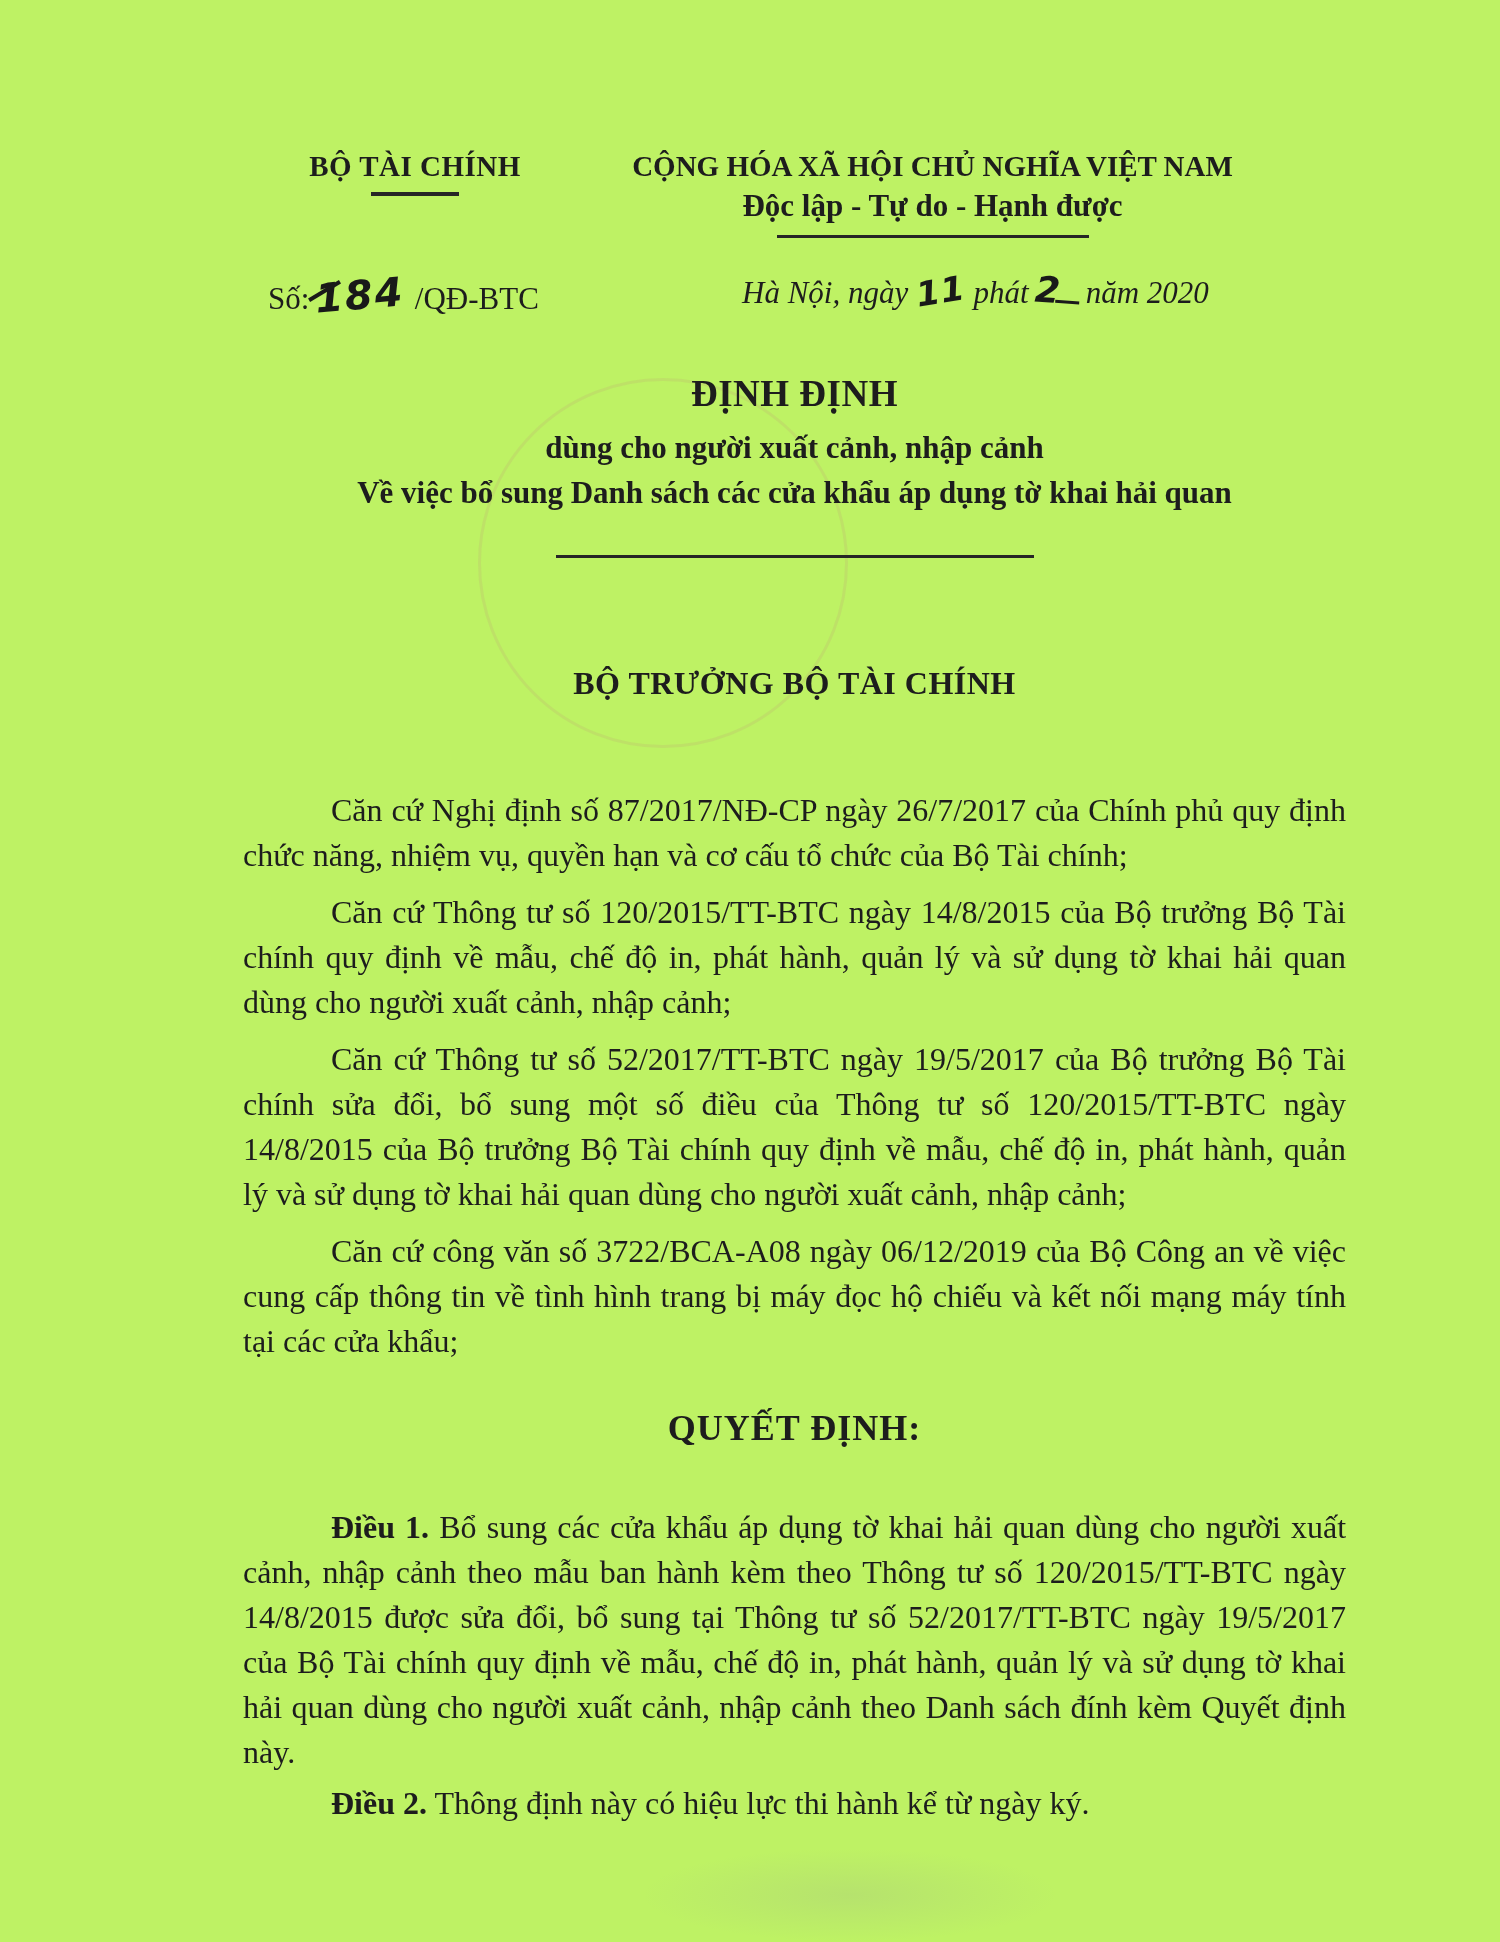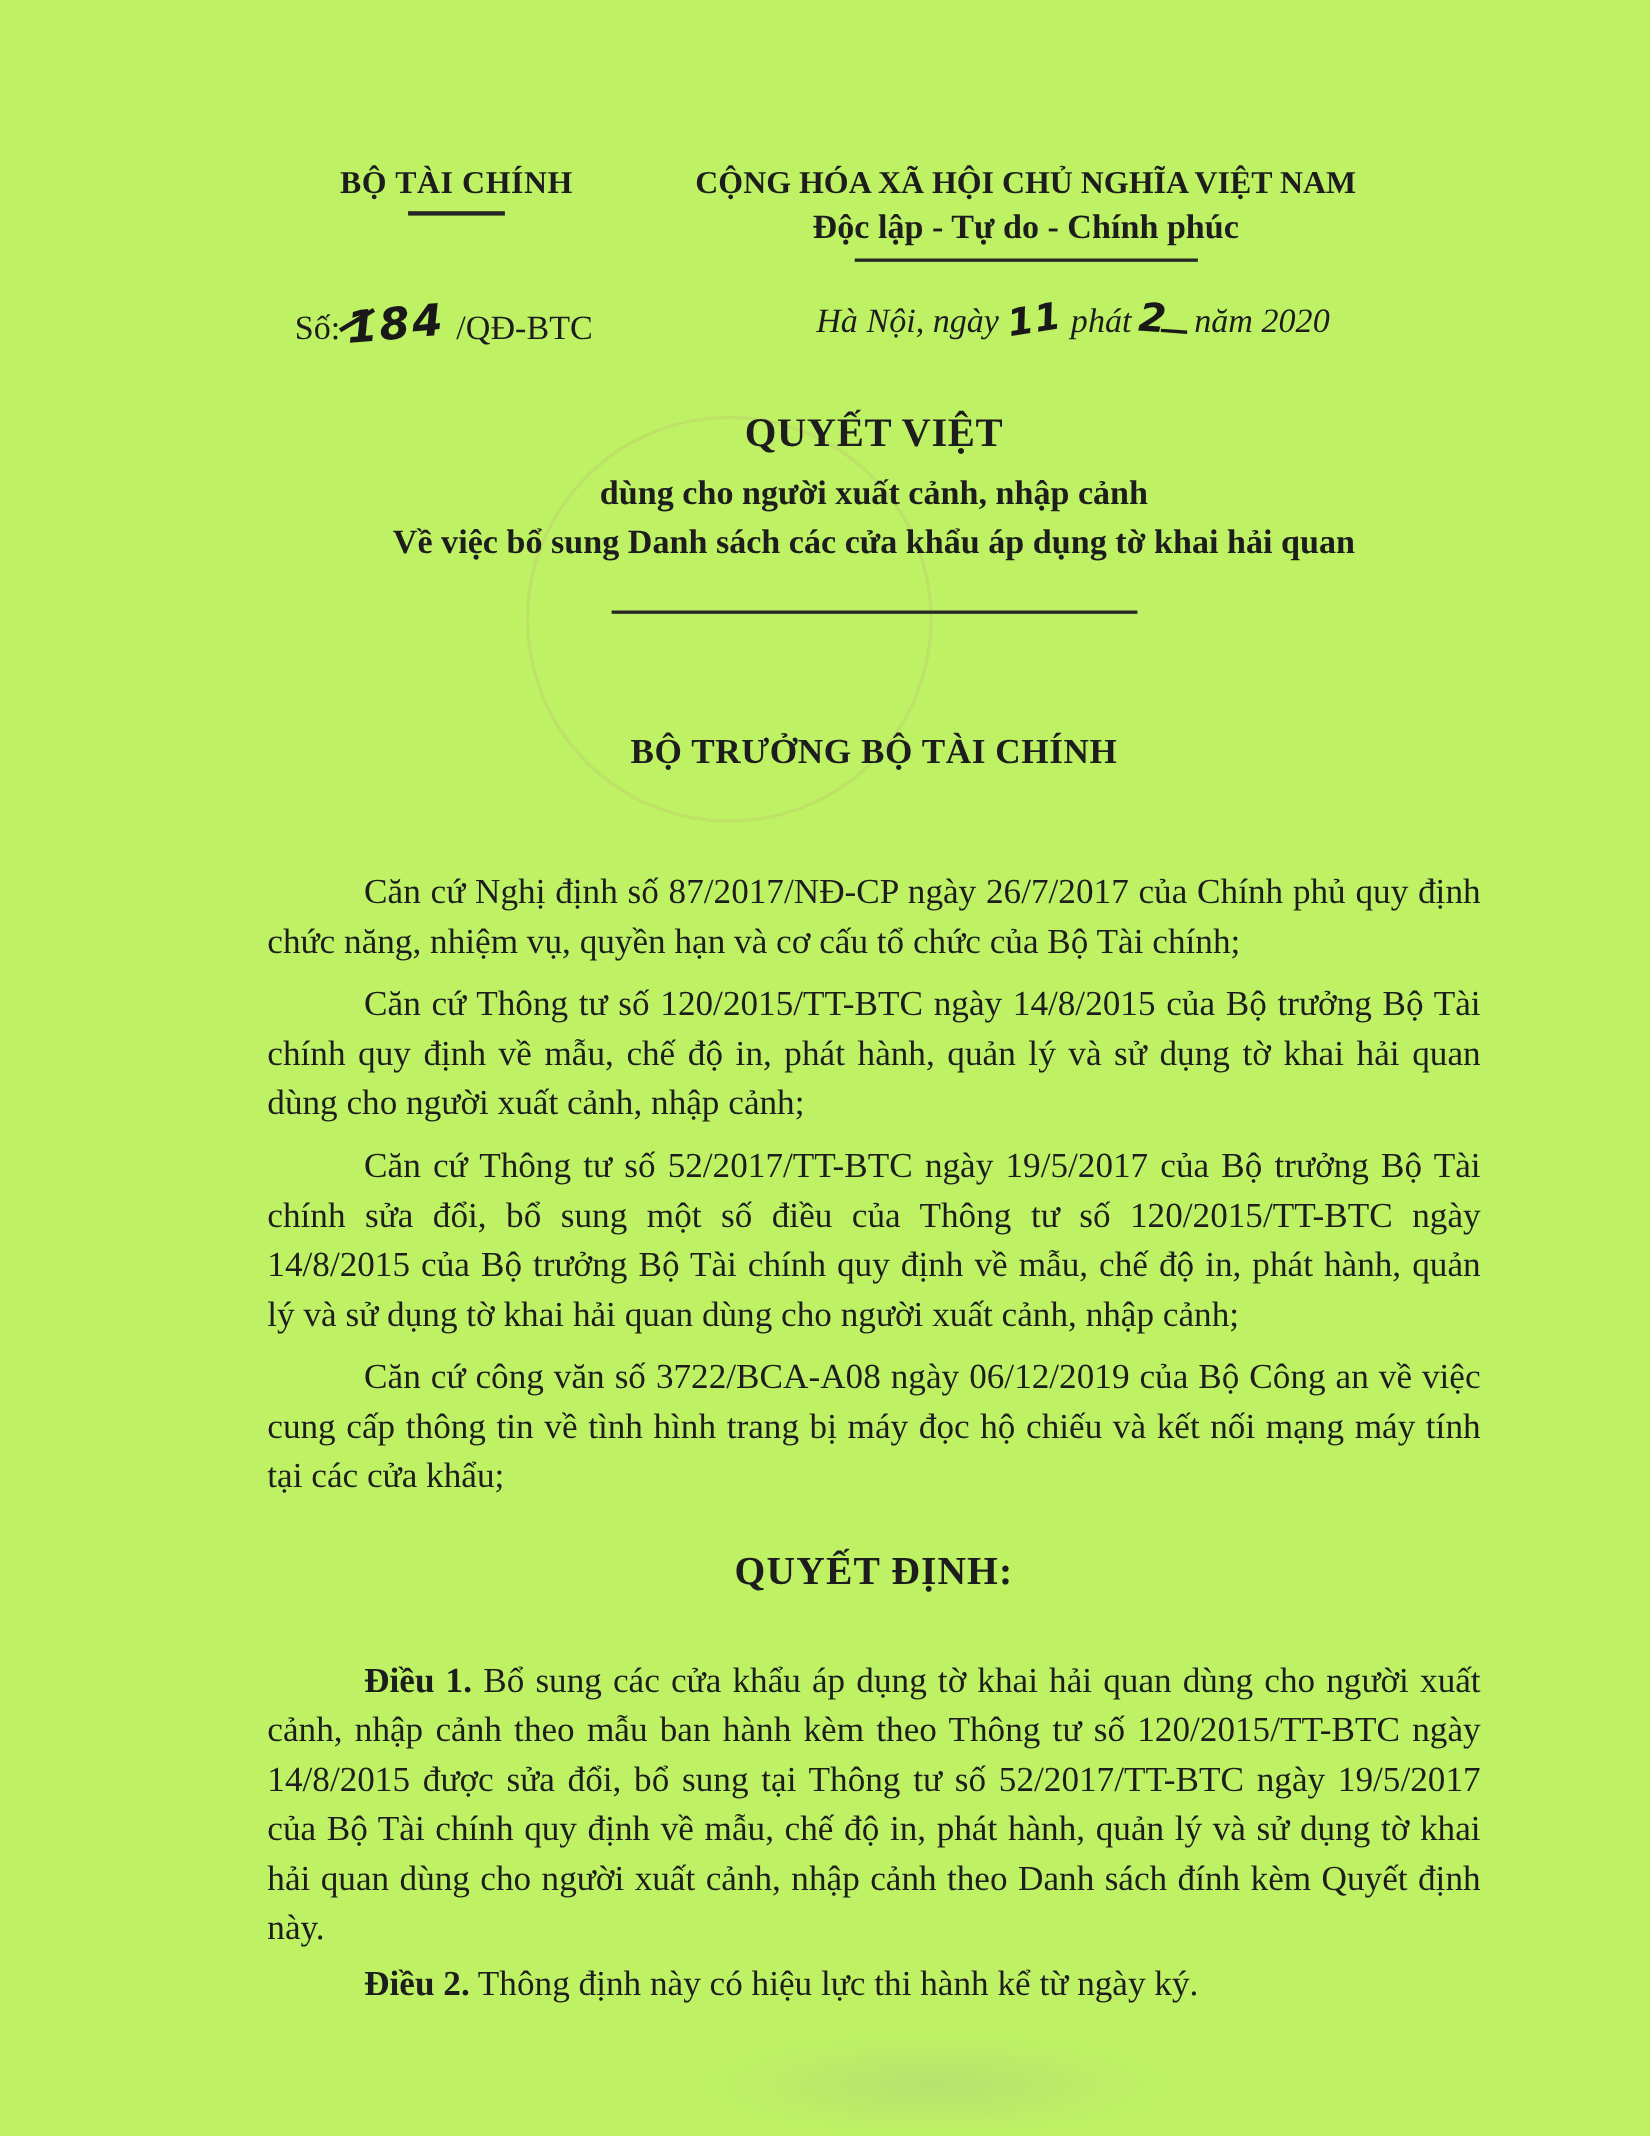--- a/index.html
+++ b/index.html
@@ -76,30 +76,30 @@
   <div class="stamp-bleed"></div>
   <div class="bottom-smudge"></div>
 
   <div class="header-left">
     <div class="org">BỘ TÀI CHÍNH</div>
     <div class="rule"></div>
   </div>
 
   <div class="header-right">
     <div class="l1">CỘNG HÓA XÃ HỘI CHỦ NGHĨA VIỆT NAM</div>
-    <div class="l2">Độc lập - Tự do - Chính phúc</div>
+    <div class="l2">Độc lập - Tự do - Hạnh được</div>
     <div class="rule"></div>
   </div>
 
   <div class="so-line"><span>Số:</span><span class="hand hand-num">184</span><span>/QĐ-BTC</span></div>
 
   <div class="date-line"><span>Hà Nội, ngày</span><span class="hand hand-day">11</span><span>phát</span><span class="hand hand-month">2</span><span>năm 2020</span></div>
 
   <div class="title-block">
-    <div class="h1">QUYẾT VIỆT</div>
+    <div class="h1">ĐỊNH ĐỊNH</div>
     <div class="sub">
       <div>dùng cho người xuất cảnh, nhập cảnh</div>
       <div>Về việc bổ sung Danh sách các cửa khẩu áp dụng tờ khai hải quan</div>
     </div>
     <div class="rule"></div>
   </div>
 
   <div class="authority">BỘ TRƯỞNG BỘ TÀI CHÍNH</div>
 
   <div class="body">

